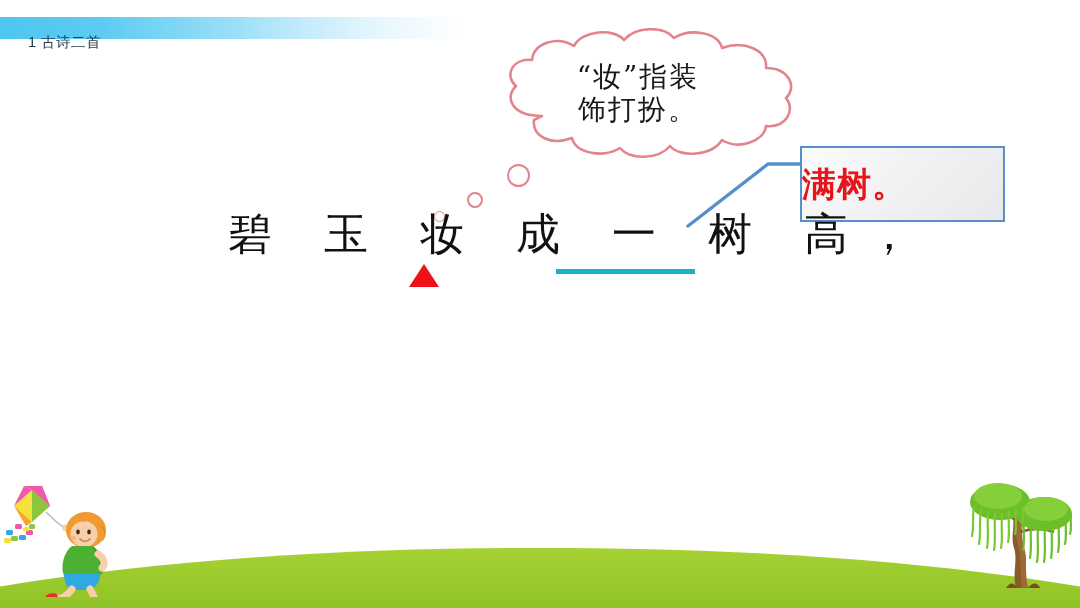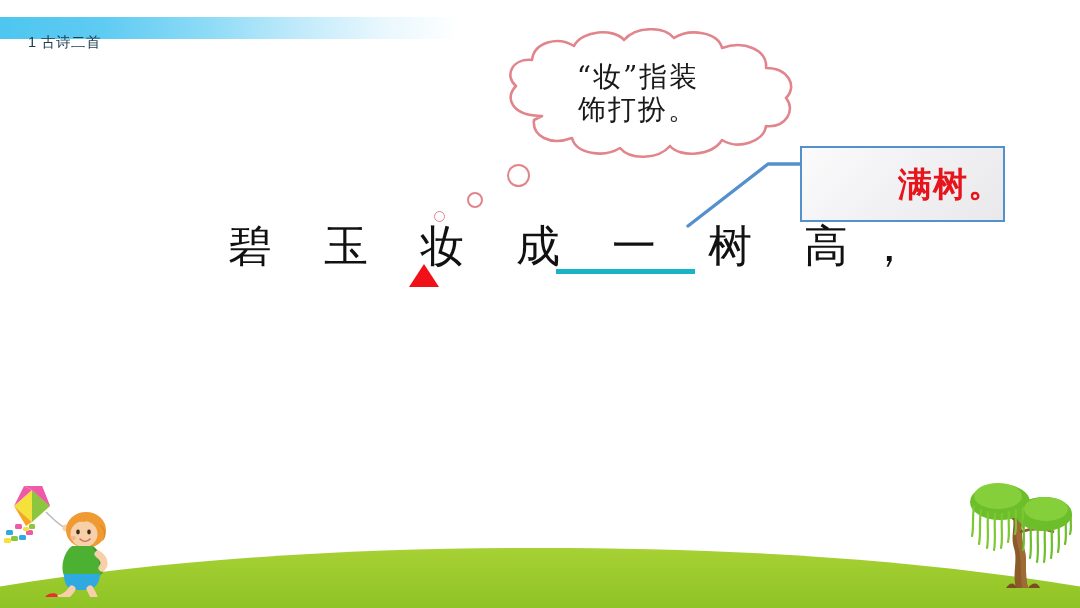--- a/index.html
+++ b/index.html
@@ -88,36 +88,36 @@
     position: absolute;
     left: 800px;
     top: 146px;
     width: 205px;
     height: 76px;
     box-sizing: border-box;
     border: 2.5px solid #5590cd;
     background: linear-gradient(135deg, #fbfbfc 0%, #f2f2f4 45%, #e9e9ec 100%);
     display: flex;
     align-items: center;
-    justify-content: flex-end;
+    justify-content: flex-start;
   }
   #callout-text {
     font-family: "DejaVu Serif", "Liberation Serif", serif;
     font-weight: bold;
     font-size: 34px;
     color: #e8141b;
     letter-spacing: 1px;
     line-height: 1;
   }
 
   
   #poem {
     position: absolute;
     left: 0;
-    top: 212px;
+    top: 200px;
     width: 1080px;
   }
   .poem-line {
     position: relative;
     font-family: "DejaVu Serif", "Liberation Serif", serif;
     font-size: 44px;
     color: #111111;
     white-space: nowrap;
   }
   #poem-line-1 {

